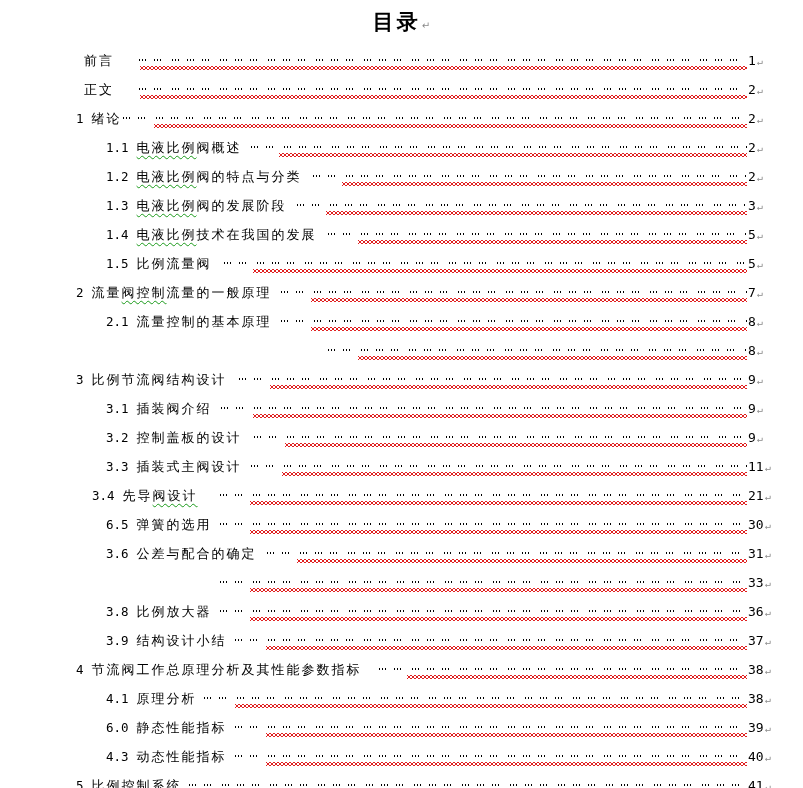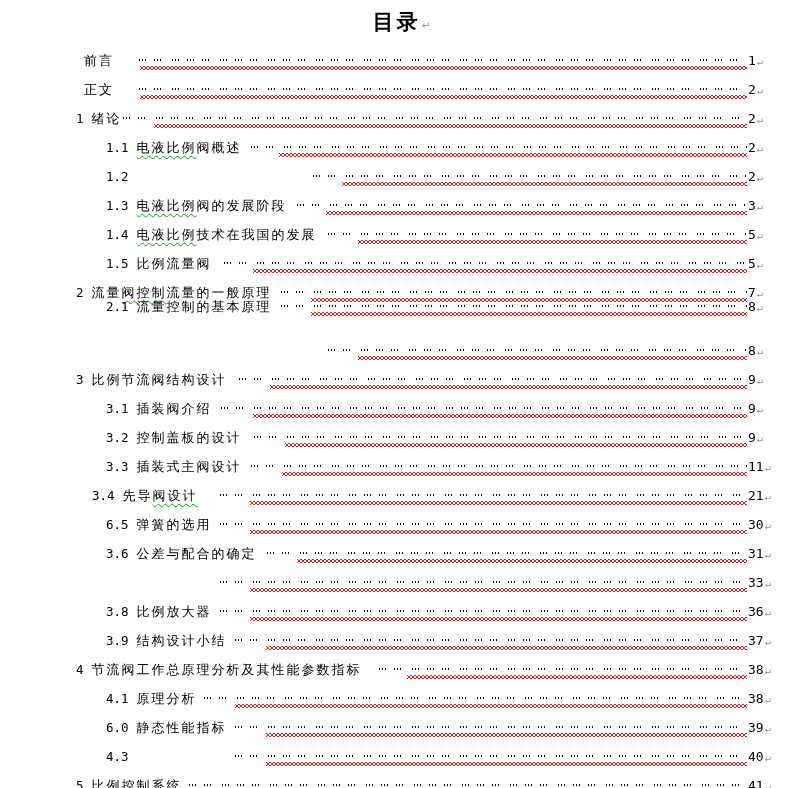--- a/index.html
+++ b/index.html
@@ -112,20 +112,21 @@
         <span class="text"><span class="green">电液比例</span>阀概述</span>
       </div>
       <div class="dots" style="left:250px"></div>
       <div class="wave" style="left:279px"></div>
       <span class="page"><span>2</span><span class="ret">↵</span></span>
     </div>
 
   <div class="row" style="top:116px">
       <div class="lead" style="left:106px">
         <span class="num">1.2</span>
+        <span class="text"><span class="green">电液比例</span>阀的特点与分类</span>
       </div>
       <div class="dots" style="left:312px"></div>
       <div class="wave" style="left:342px"></div>
       <span class="page"><span>2</span><span class="ret">↵</span></span>
     </div>
 
   <div class="row" style="top:145px">
       <div class="lead" style="left:106px">
         <span class="num">1.3</span>
         <span class="text"><span class="green">电液比例</span>阀的发展阶段</span>
@@ -158,21 +159,21 @@
   <div class="row" style="top:232px">
       <div class="lead" style="left:76px">
         <span class="num">2</span>
         <span class="text">流量<span class="green">阀控制</span>流量的一般原理</span>
       </div>
       <div class="dots" style="left:280px"></div>
       <div class="wave" style="left:311px"></div>
       <span class="page"><span>7</span><span class="ret">↵</span></span>
     </div>
 
-  <div class="row" style="top:246px">
+  <div class="row" style="top:261px">
       <div class="lead" style="left:106px">
         <span class="num">2.1</span>
         <span class="text">流量控制的基本原理</span>
       </div>
       <div class="dots" style="left:280px"></div>
       <div class="wave" style="left:311px"></div>
       <span class="page"><span>8</span><span class="ret">↵</span></span>
     </div>
 
   <div class="row" style="top:290px">
@@ -303,20 +304,21 @@
         <span class="text">静态性能指标</span>
       </div>
       <div class="dots" style="left:234px"></div>
       <div class="wave" style="left:266px"></div>
       <span class="page"><span>39</span><span class="ret">↵</span></span>
     </div>
 
   <div class="row" style="top:696px">
       <div class="lead" style="left:106px">
         <span class="num">4.3</span>
+        <span class="text">动态性能指标</span>
       </div>
       <div class="dots" style="left:234px"></div>
       <div class="wave" style="left:266px"></div>
       <span class="page"><span>40</span><span class="ret">↵</span></span>
     </div>
 
   <div class="row" style="top:725px">
       <div class="lead" style="left:76px">
         <span class="num">5</span>
         <span class="text">比例控制系统</span>

